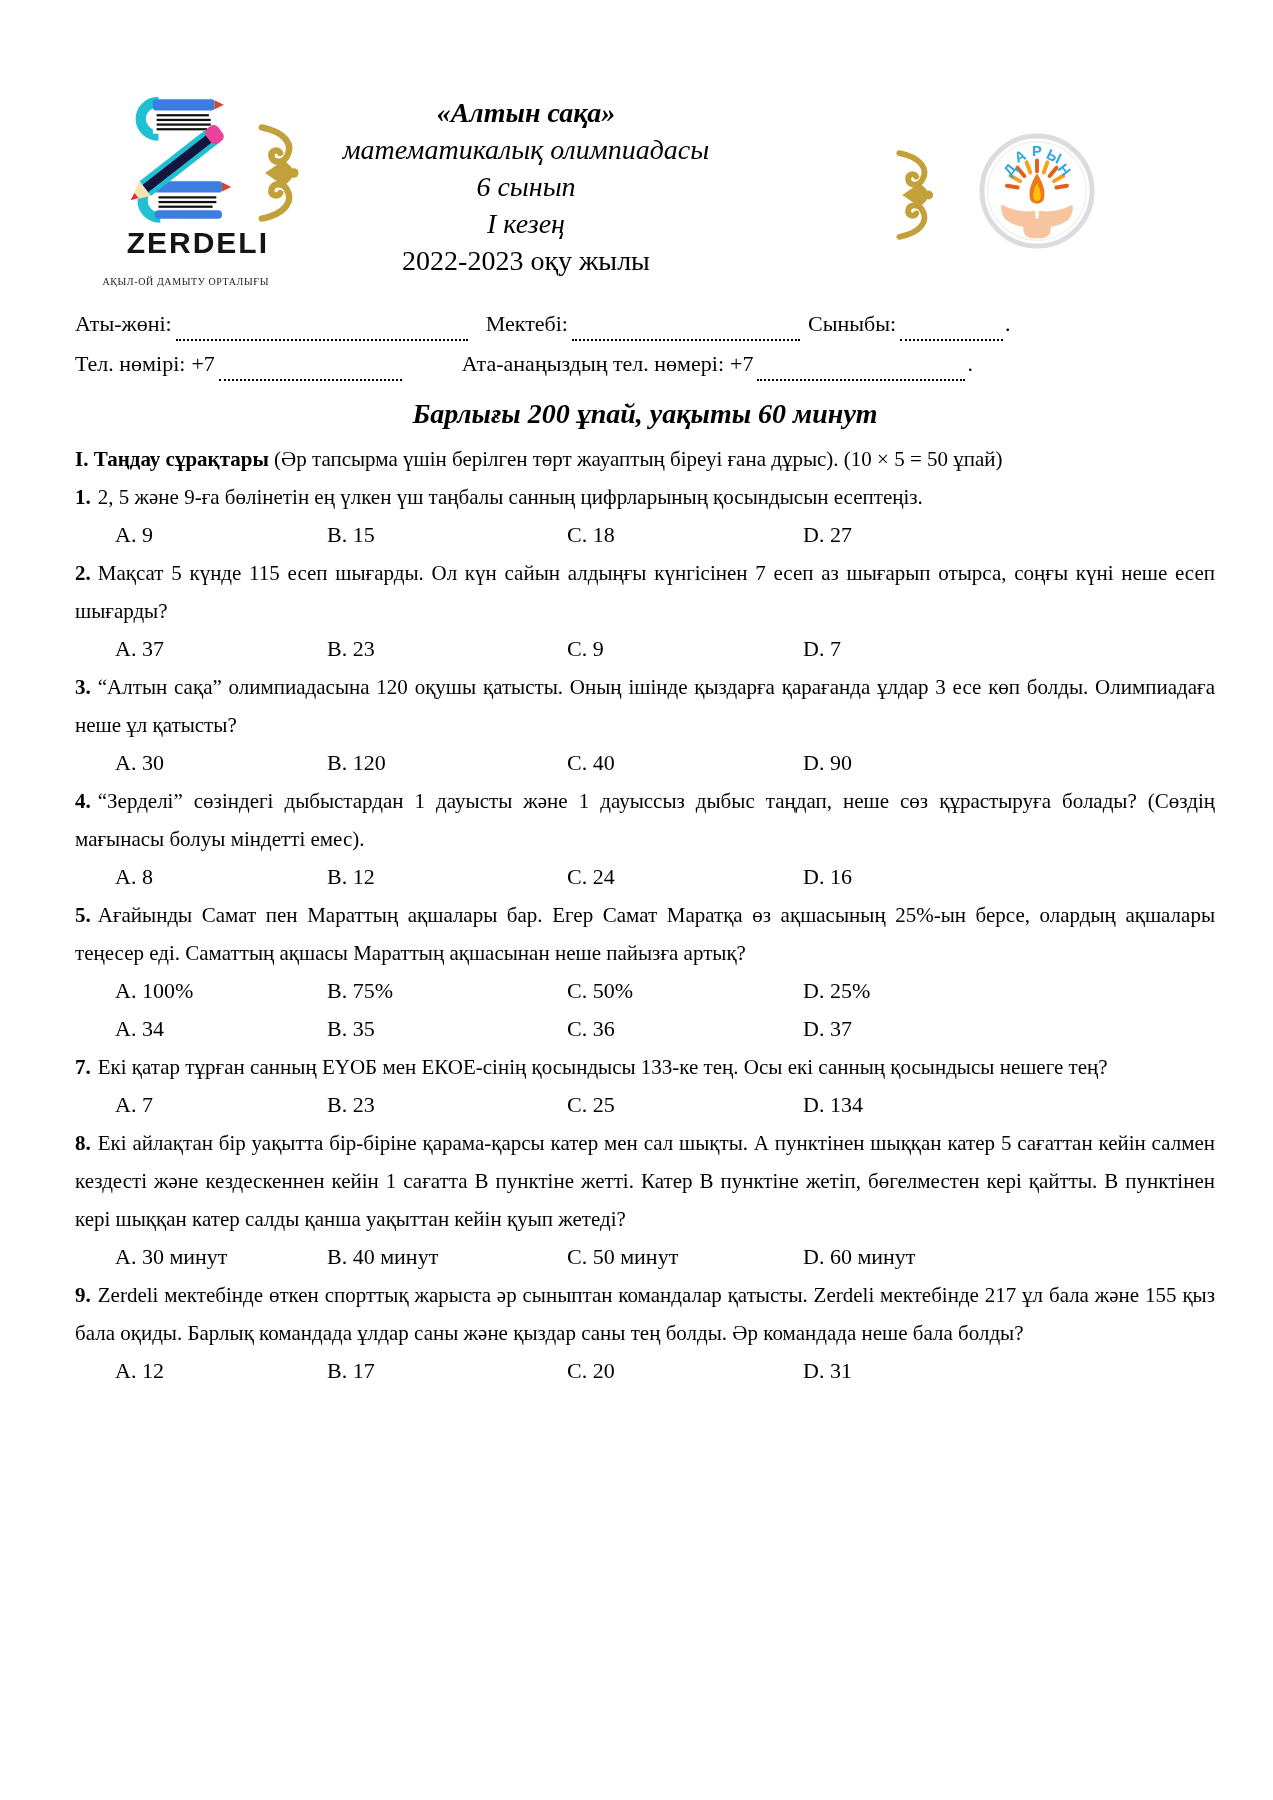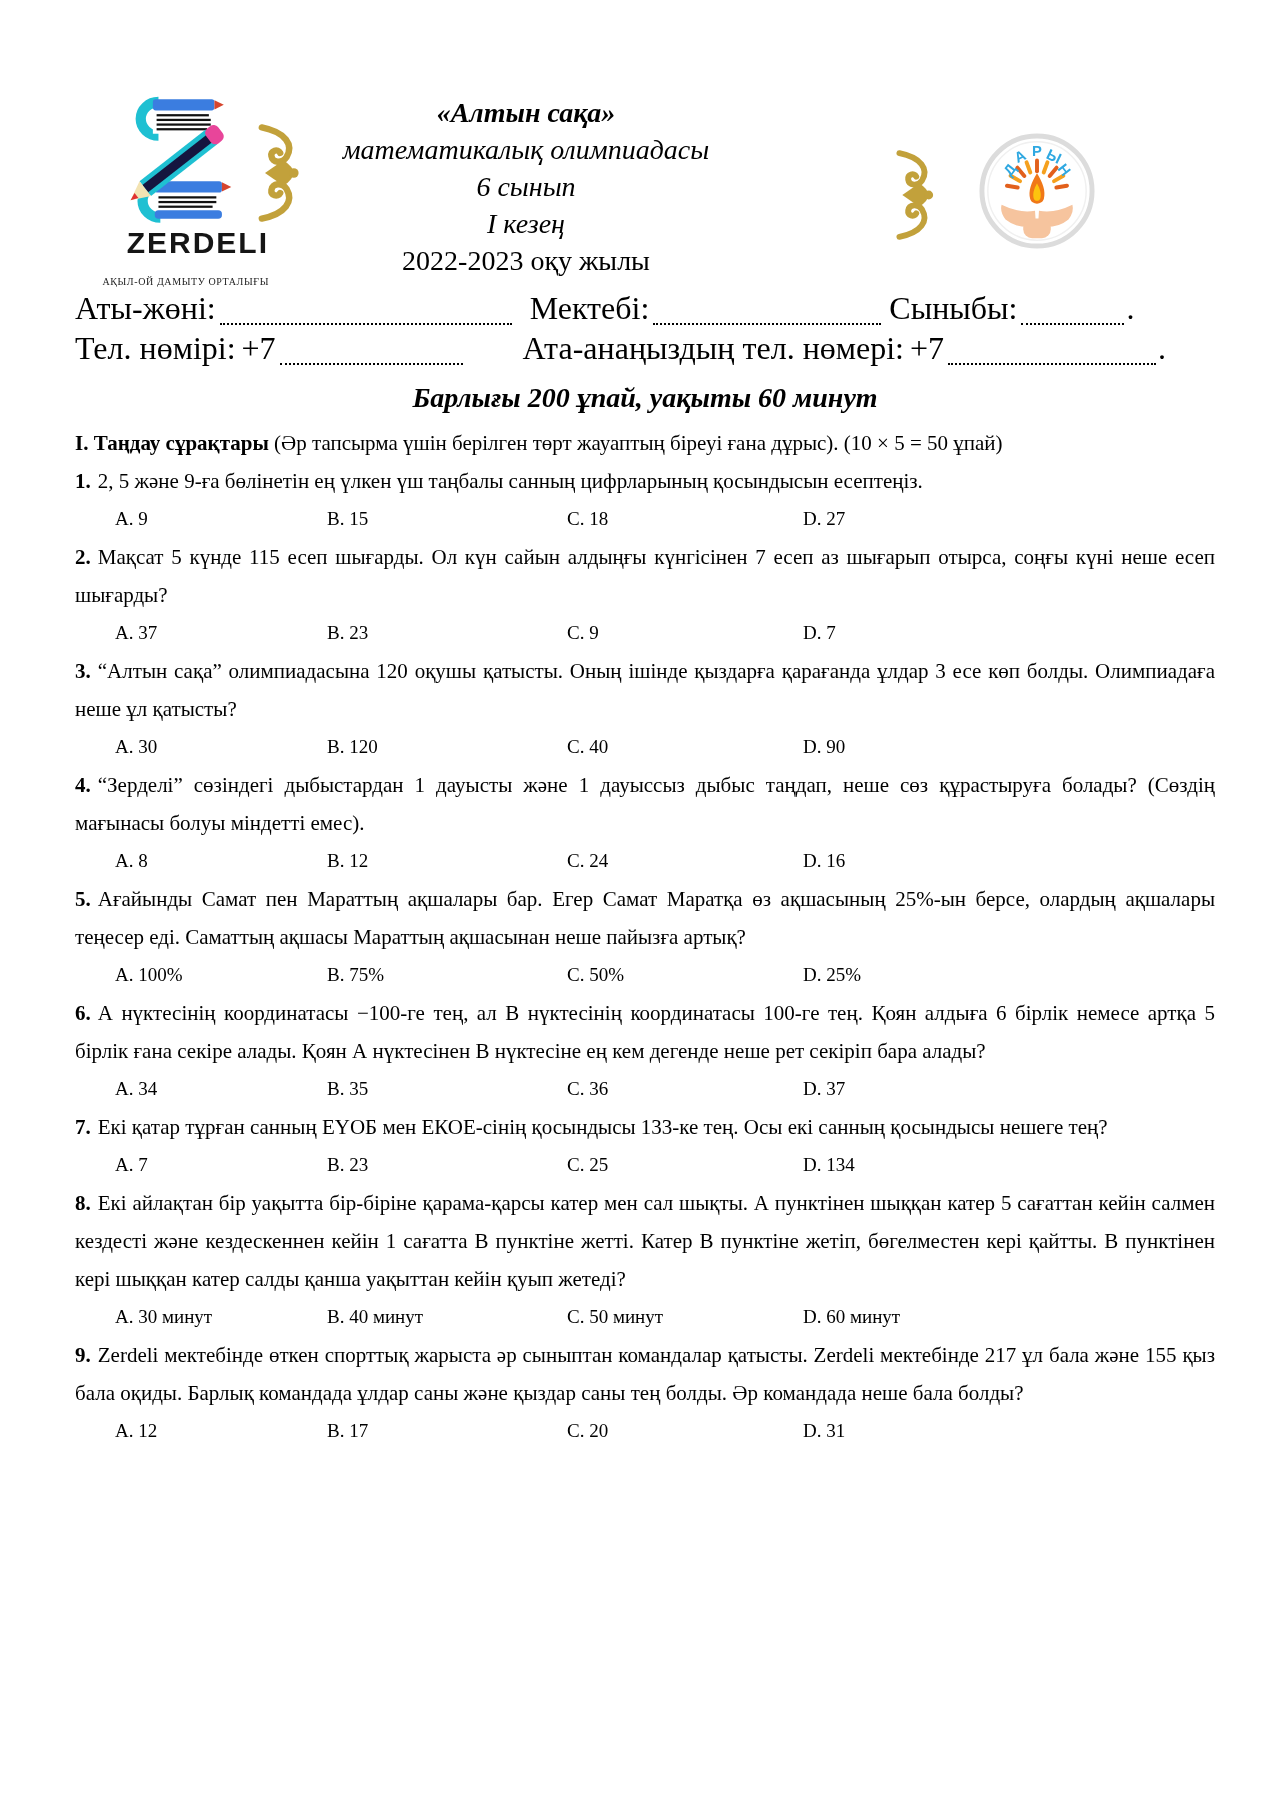--- a/index.html
+++ b/index.html
@@ -23,42 +23,42 @@
   .orn-left{left:182px;top:20px;}
   .orn-right{left:820px;top:48px;}
   .titles{
     position:absolute;left:241px;top:6px;width:420px;
     text-align:center;font-size:28px;line-height:37px;font-style:italic;
   }
   .titles .t1{font-weight:bold;}
   .titles .t5{font-style:normal;}
   .daryn{position:absolute;left:903px;top:44px;}
   
-  .form{margin-top:8px;font-size:32px;}
+  .form{margin-top:24px;font-size:22px;}
   .form-row{display:flex;align-items:flex-end;line-height:40px;white-space:nowrap;}
   .dotline{display:inline-block;border-bottom:2.5px dotted #000;height:32px;margin:0 2px 3px 4px;}
   .dl-name{width:292px;}
   .dl-school{width:228px;}
   .dl-class{width:103px;}
   .dl-phone{width:183px;}
   .dl-parent{width:208px;}
   .gap-a{margin-left:16px;}
   .gap-b{margin-left:6px;}
   .gap-c{margin-left:58px;}
   
   .summary{
     text-align:center;font-weight:bold;font-style:italic;
     font-size:28px;margin:14px 0 10px 0;
   }
   .para{margin:0;text-align:justify;font-size:21px;line-height:38px;}
   .lead-bold{font-weight:bold;}
   .qnum{font-weight:bold;margin-right:7px;}
   .options{
     display:grid;grid-template-columns:212px 240px 236px auto;
-    padding-left:40px;font-size:19px;line-height:38px;
+    padding-left:40px;font-size:22px;line-height:38px;
   }
   .opt{white-space:nowrap;}
 </style>
 </head>
 <body>
 
 <div class="page">
 
   <div class="header">
 
@@ -231,21 +231,20 @@
     <p class="para"><span class="qnum">5.</span><span>Ағайынды Самат пен Мараттың ақшалары бар. Егер Самат Маратқа өз ақшасының 25%-ын берсе, олардың ақшалары теңесер еді. Саматтың ақшасы Мараттың ақшасынан неше пайызға артық?</span></p>
     <div class="options">
       <span class="opt">A. 100%</span>
       <span class="opt">B. 75%</span>
       <span class="opt">C. 50%</span>
       <span class="opt">D. 25%</span>
     </div>
   </div>
 
   <div>
-    <p class="para"><span class="qnum">6.</span><span>А нүктесінің координатасы −100-ге тең, ал В нүктесінің координатасы 100-ге тең. Қоян алдыға 6 бірлік немесе артқа 5 бірлік ғана секіре алады. Қоян А нүктесінен В нүктесіне ең кем дегенде неше рет секіріп бара алады?</span></p>
     <div class="options">
       <span class="opt">A. 34</span>
       <span class="opt">B. 35</span>
       <span class="opt">C. 36</span>
       <span class="opt">D. 37</span>
     </div>
   </div>
 
   <div>
     <p class="para"><span class="qnum">7.</span><span>Екі қатар тұрған санның ЕҮОБ мен ЕКОЕ-сінің қосындысы 133-ке тең. Осы екі санның қосындысы нешеге тең?</span></p>

